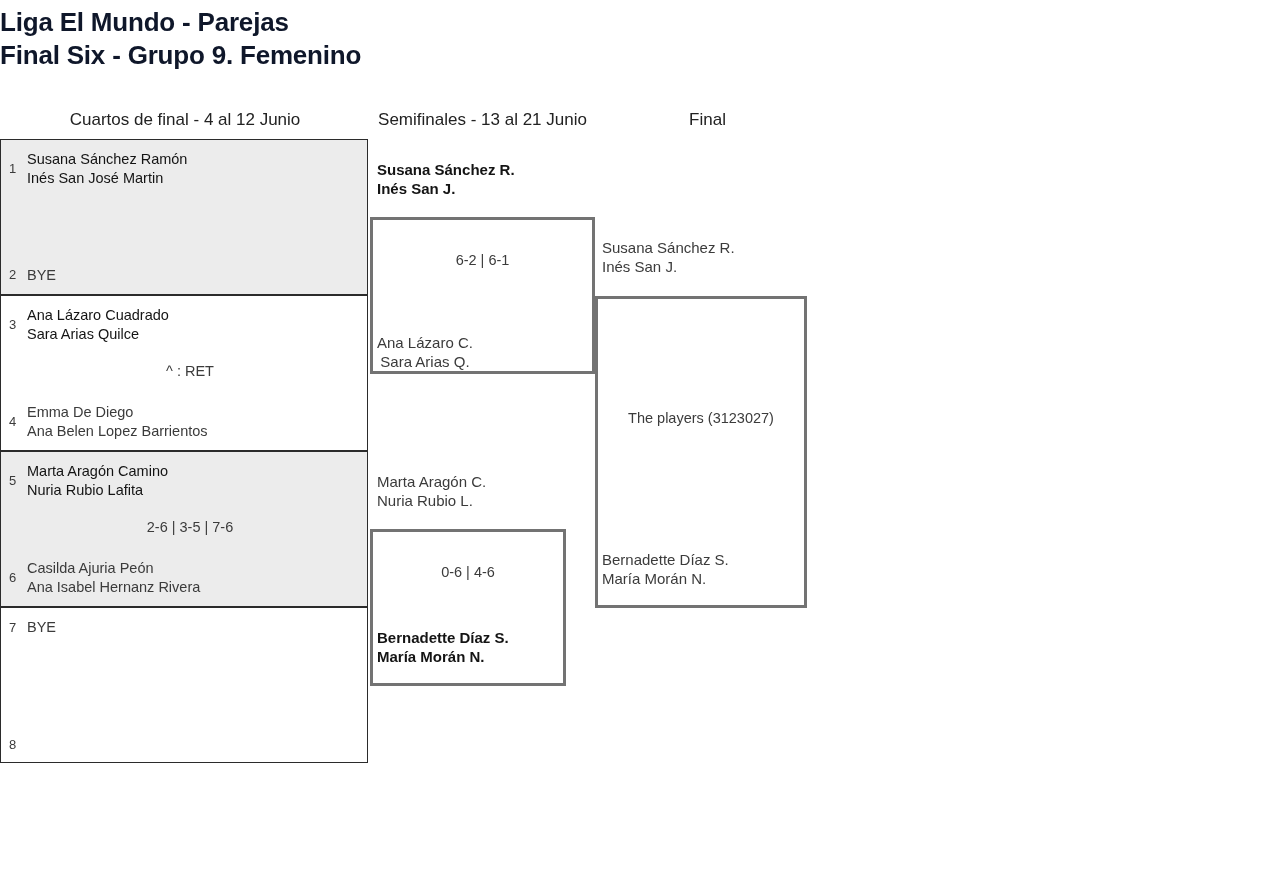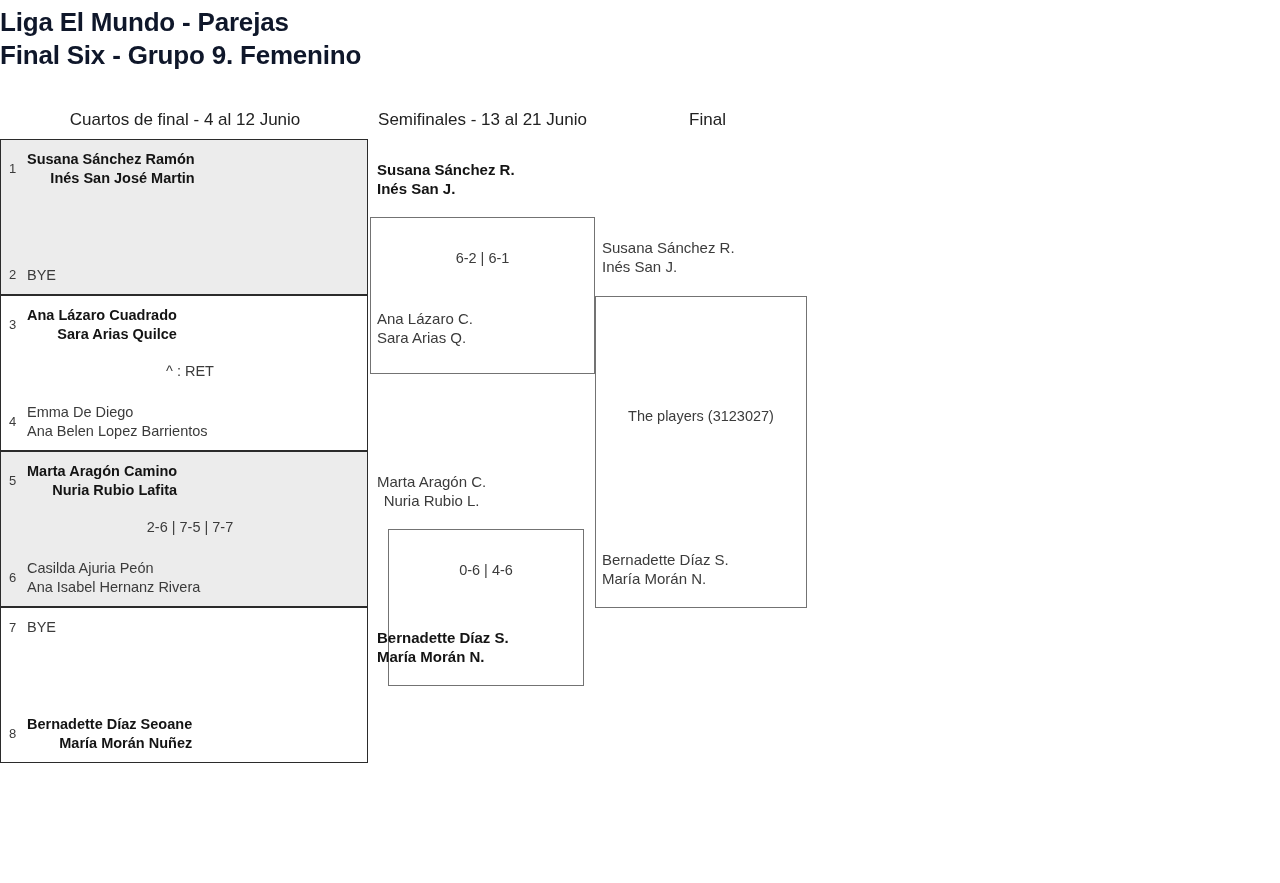--- a/index.html
+++ b/index.html
@@ -81,44 +81,43 @@
     text-align: left;
     font-weight: 400;
   }
   .names {
     font-size: 14.5px;
     line-height: 18.5px;
     color: #3b3b3b;
     white-space: pre-line;
   }
   .names.winner {
-    font-weight: 700;
+    font-weight: 400;
     color: #141414;
-    text-align: right;
   }
   .names.bye {
     font-size: 14.5px;
     line-height: 18.5px;
   }
 
   .qf-score {
     position: absolute;
     left: 18px;
     right: 6px;
     text-align: center;
     font-size: 14.5px;
     line-height: 18px;
     color: #3b3b3b;
   }
 
   
   .conn-box {
     position: absolute;
     box-sizing: border-box;
-    border: 1px solid #737373;
+    border: 3px solid #737373;
     background: #ffffff;
   }
 
   .adv-team {
     position: absolute;
     font-size: 15px;
     line-height: 18.5px;
     color: #3b3b3b;
     white-space: pre-line;
   }
@@ -173,53 +172,51 @@
 Ana Belen Lopez Barrientos</span>
     </div>
   </div>
 
   <div class="qf-box shaded" style="top:451px; height:156px;">
     <div class="qf-team top">
       <span class="seed">5</span>
       <span class="names winner">Marta Aragón Camino
 Nuria Rubio Lafita</span>
     </div>
-    <div class="qf-score" style="top:66px;">2-6 | 7-5 | 7-7</div>
+    <div class="qf-score" style="top:66px;">2-6 | 3-5 | 7-6</div>
     <div class="qf-team bottom">
       <span class="seed">6</span>
       <span class="names">Casilda Ajuria Peón
 Ana Isabel Hernanz Rivera</span>
     </div>
   </div>
 
   <div class="qf-box plain" style="top:607px; height:156px;">
     <div class="qf-team top">
       <span class="seed">7</span>
       <span class="names bye">BYE</span>
     </div>
     <div class="qf-score" style="top:66px;"></div>
     <div class="qf-team bottom">
       <span class="seed">8</span>
-      <span class="names winner">Bernadette Díaz Seoane
-María Morán Nuñez</span>
     </div>
   </div>
 
   <div class="conn-box" style="left:370px; top:217px; width:225px; height:157px;">
     <div class="conn-score" style="left:0; right:0; top:31px;">6-2 | 6-1</div>
   </div>
   <div class="adv-team winner" style="left:377px; top:161px;">Susana Sánchez R.
 Inés San J.</div>
-  <div class="adv-team" style="left:377px; top:310px;">Ana Lázaro C.
+  <div class="adv-team" style="left:377px; top:334px;text-align:center;">Ana Lázaro C.
 Sara Arias Q.</div>
 
-  <div class="conn-box" style="left:388px; top:529px; width:196px; height:157px;">
+  <div class="conn-box" style="left:370px; top:529px; width:196px; height:157px;">
     <div class="conn-score" style="left:0; right:0; top:31px;">0-6 | 4-6</div>
   </div>
-  <div class="adv-team" style="left:377px; top:473px;text-align:center;">Marta Aragón C.
+  <div class="adv-team" style="left:377px; top:473px;">Marta Aragón C.
 Nuria Rubio L.</div>
   <div class="adv-team winner" style="left:377px; top:629px;">Bernadette Díaz S.
 María Morán N.</div>
 
   <div class="conn-box" style="left:595px; top:296px; width:212px; height:312px;">
     <div class="conn-score" style="left:0; right:0; top:110px;">The players (3123027)</div>
   </div>
   <div class="adv-team" style="left:602px; top:239px;">Susana Sánchez R.
 Inés San J.</div>
   <div class="adv-team" style="left:602px; top:551px;">Bernadette Díaz S.

